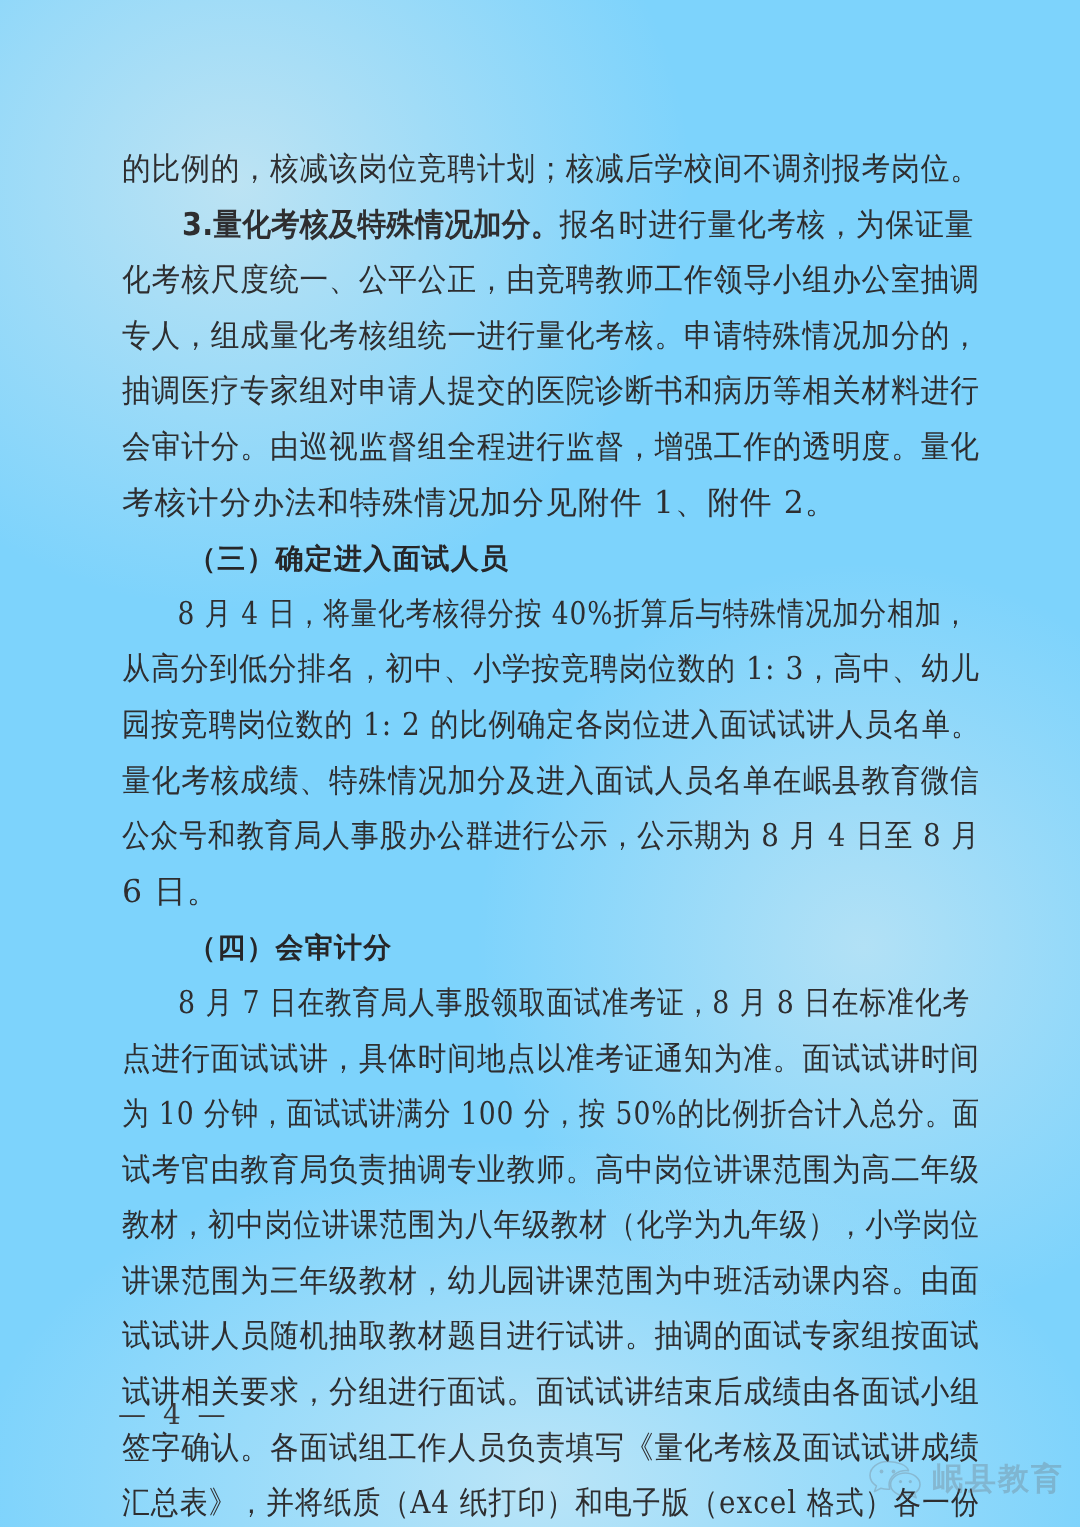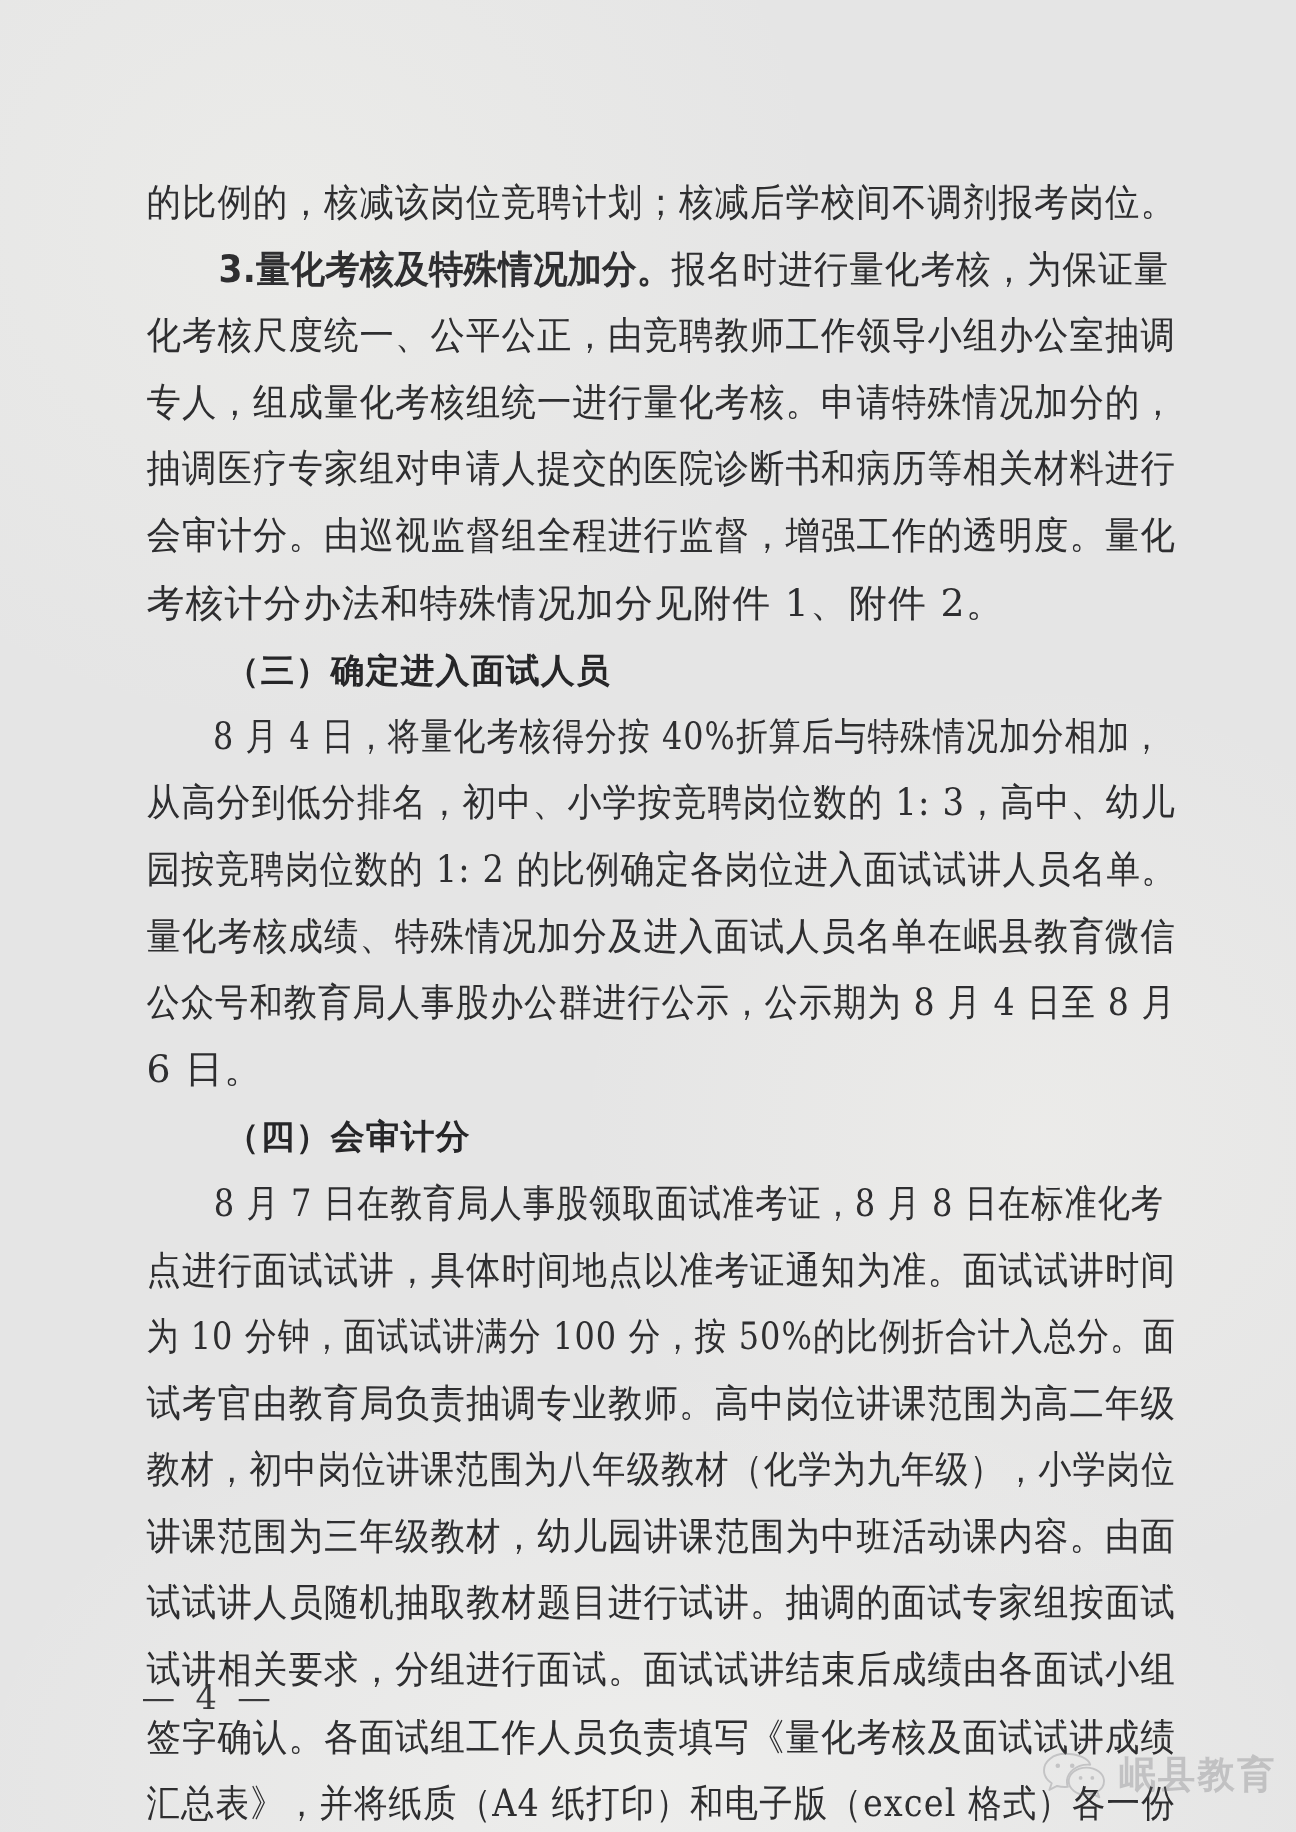--- a/index.html
+++ b/index.html
@@ -7,21 +7,21 @@
     margin: 0;
     padding: 0;
     background: #ffffff;
   }
 
   #page {
     position: relative;
     width: 1080px;
     height: 1527px;
     margin: 0 auto;
-    background: #e5e5e5;
+    background: #7dd3fc;
     overflow: hidden;
     font-family: "DejaVu Serif", "Liberation Serif", serif;
     color: #2b2b2b;
   }
 
   
   #page::before {
     content: "";
     position: absolute;
     inset: 0;

